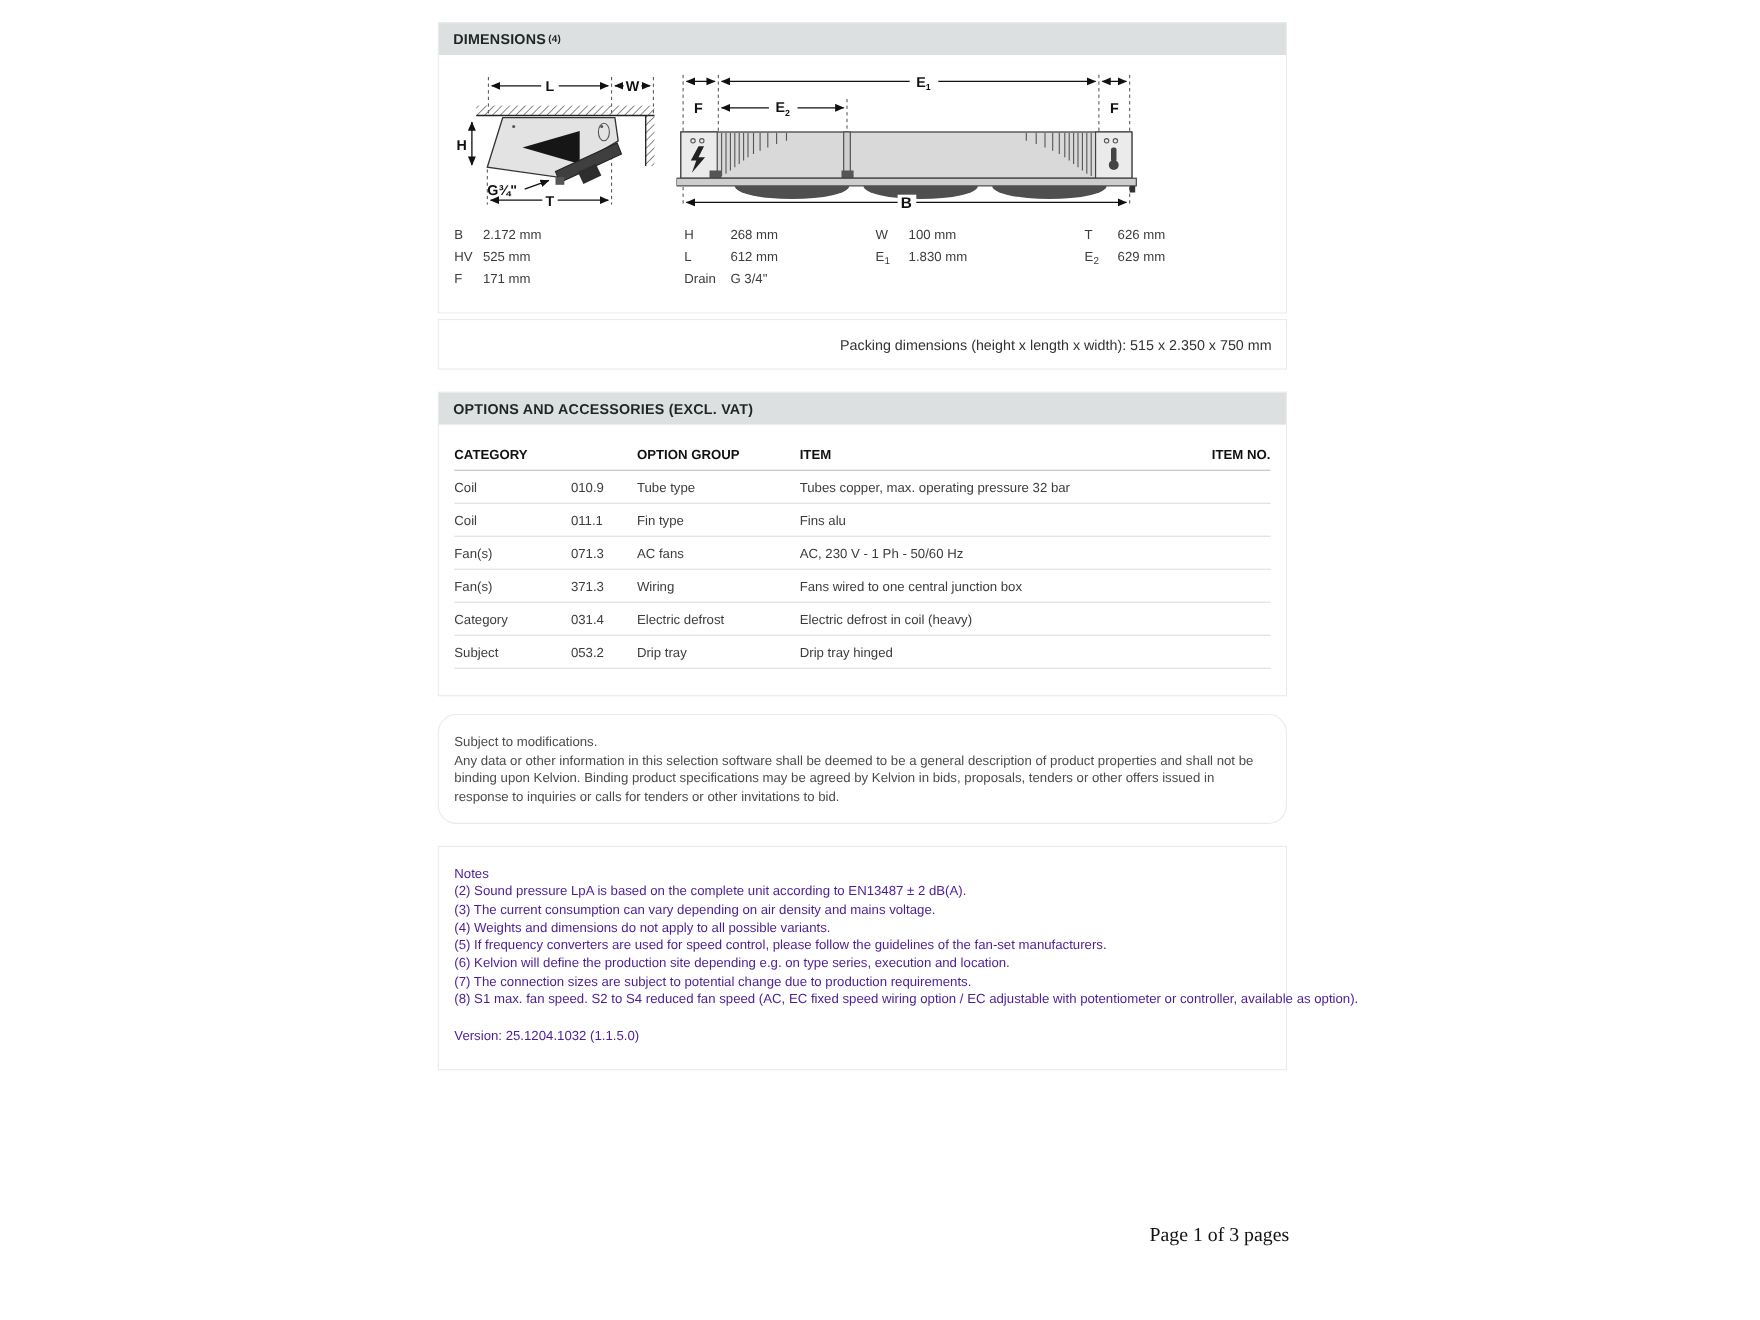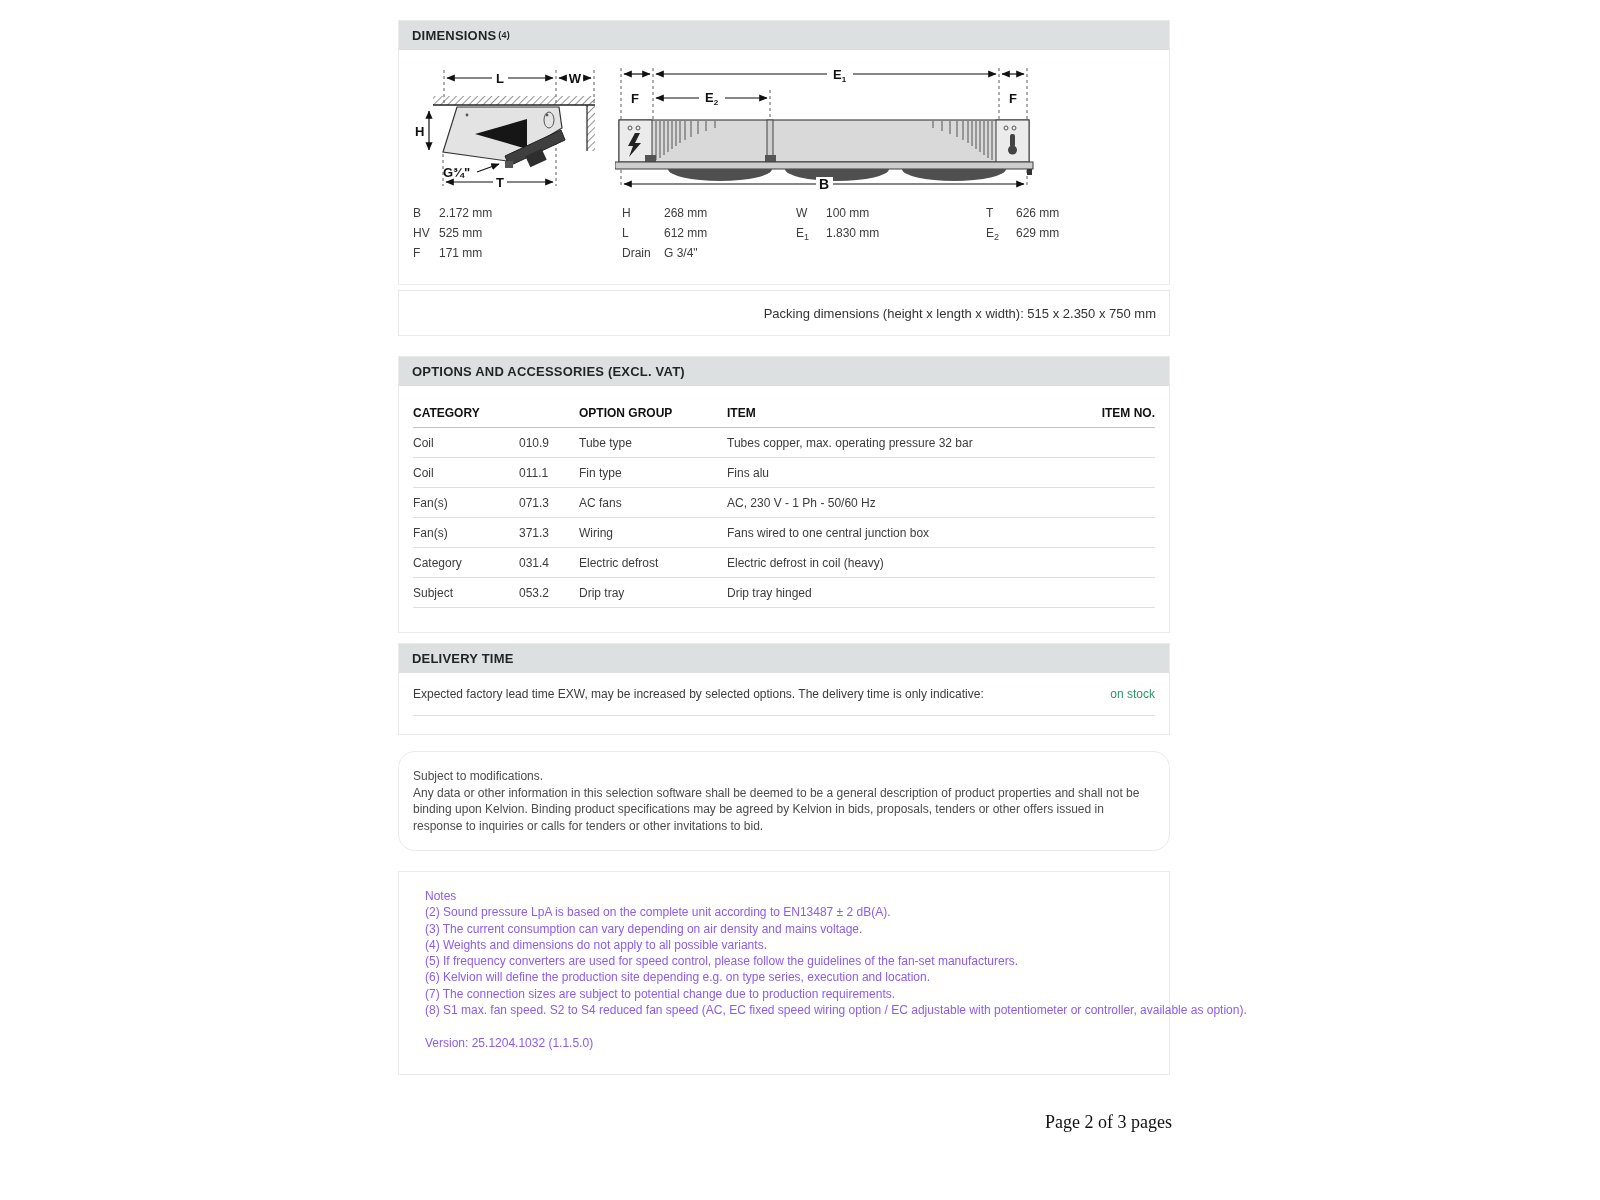--- a/index.html
+++ b/index.html
@@ -50,21 +50,21 @@
   .delivery-panel { margin-top:10px; }
   .delivery-row {
     margin:14px 14px 18px 14px; padding-bottom:14px; border-bottom:1px solid #dcdedf;
     display:flex; justify-content:space-between; align-items:baseline; font-size:12px; color:#3c3c3c;
   }
   .stock { color:#2e9668; }
 
   
   .disclaimer-panel { margin-top:16px; padding:16px 14px; font-size:12px; color:#4b4b4b; line-height:16.5px;border-radius:17px; }
   .disclaimer-panel p { max-width:740px; }
-  .notes-panel { margin-top:20px; padding:16px 14px 22px 26px; font-size:12px; color:#8b5cf6; line-height:16.3px; }
+  .notes-panel { margin-top:20px; padding:16px 14px 22px 14px; font-size:12px; color:#4c1d95; line-height:16.3px; }
   .notes-list div { white-space:nowrap; }
   .version-line { margin-top:17px; }
 
   .page-footer {
     position:absolute; top:1112px; right:428px;
     font-family:"Liberation Serif", serif; font-size:18px; color:#111;
   }
 
   svg text { font-family:"Liberation Sans", sans-serif; font-weight:bold; fill:#111; }
   .defs-holder { position:absolute; width:0; height:0; }
@@ -284,29 +284,20 @@
       <div class="opt-row">
         <span>Subject</span>
         <span>053.2</span>
         <span>Drip tray</span>
         <span>Drip tray hinged</span>
         <span class="cell-r"></span>
       </div>
     </div>
   </div>
 
-  <div class="panel delivery-panel">
-    <div class="section-header">
-      <span>DELIVERY TIME</span>
-    </div>
-    <div class="delivery-row">
-      <span>Expected factory lead time EXW, may be increased by selected options. The delivery time is only indicative:</span>
-      <span class="stock">on stock</span>
-    </div>
-  </div>
 
   <div class="panel disclaimer-panel">
     <p>Subject to modifications.</p>
     <p>Any data or other information in this selection software shall be deemed to be a general description of product properties and shall not be binding upon Kelvion. Binding product specifications may be agreed by Kelvion in bids, proposals, tenders or other offers issued in response to inquiries or calls for tenders or other invitations to bid.</p>
   </div>
 
   <div class="panel notes-panel">
     <div>Notes</div>
     <div class="notes-list">
       <div>(2) Sound pressure LpA is based on the complete unit according to EN13487 ± 2 dB(A).</div>
@@ -315,13 +306,13 @@
       <div>(5) If frequency converters are used for speed control, please follow the guidelines of the fan-set manufacturers.</div>
       <div>(6) Kelvion will define the production site depending e.g. on type series, execution and location.</div>
       <div>(7) The connection sizes are subject to potential change due to production requirements.</div>
       <div>(8) S1 max. fan speed. S2 to S4 reduced fan speed (AC, EC fixed speed wiring option / EC adjustable with potentiometer or controller, available as option).</div>
     </div>
     <div class="version-line">Version: 25.1204.1032 (1.1.5.0)</div>
   </div>
 
 </div>
 
-<div class="page-footer">Page 2 of 3 pages</div>
+<div class="page-footer">Page 1 of 3 pages</div>
 
 </body></html>

